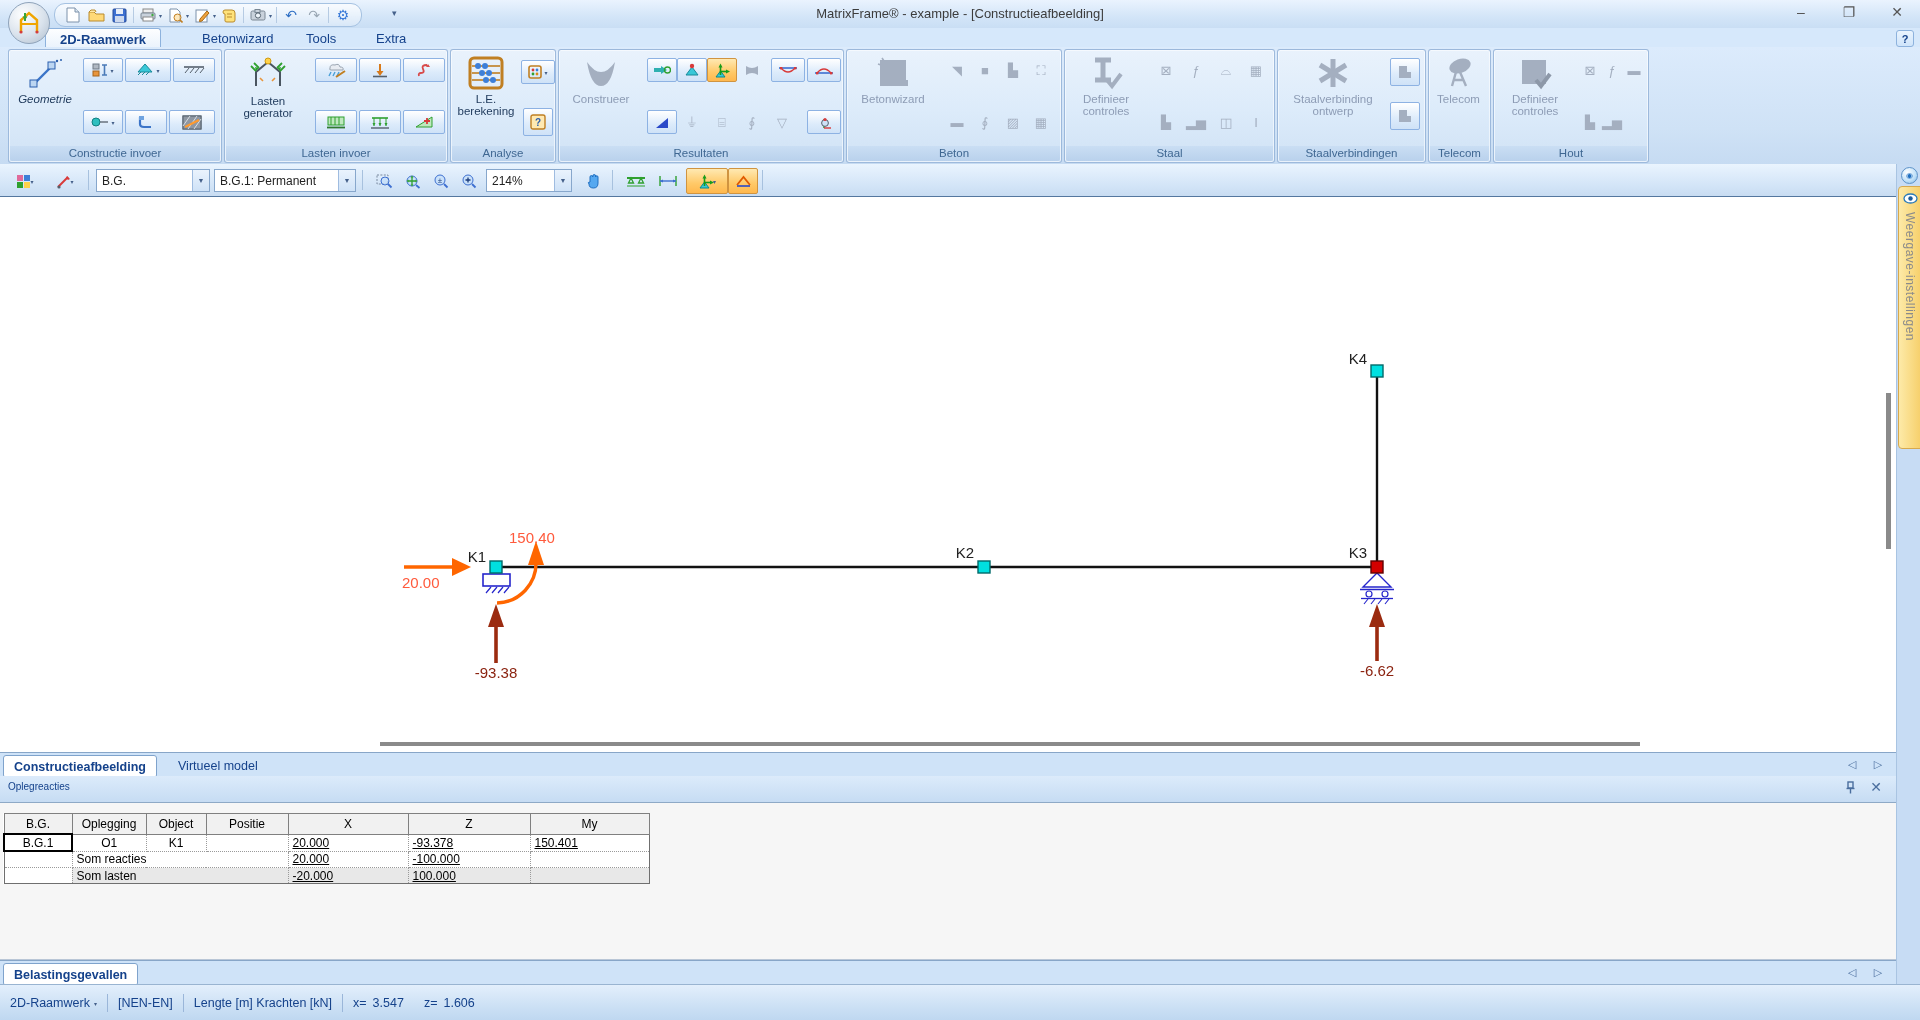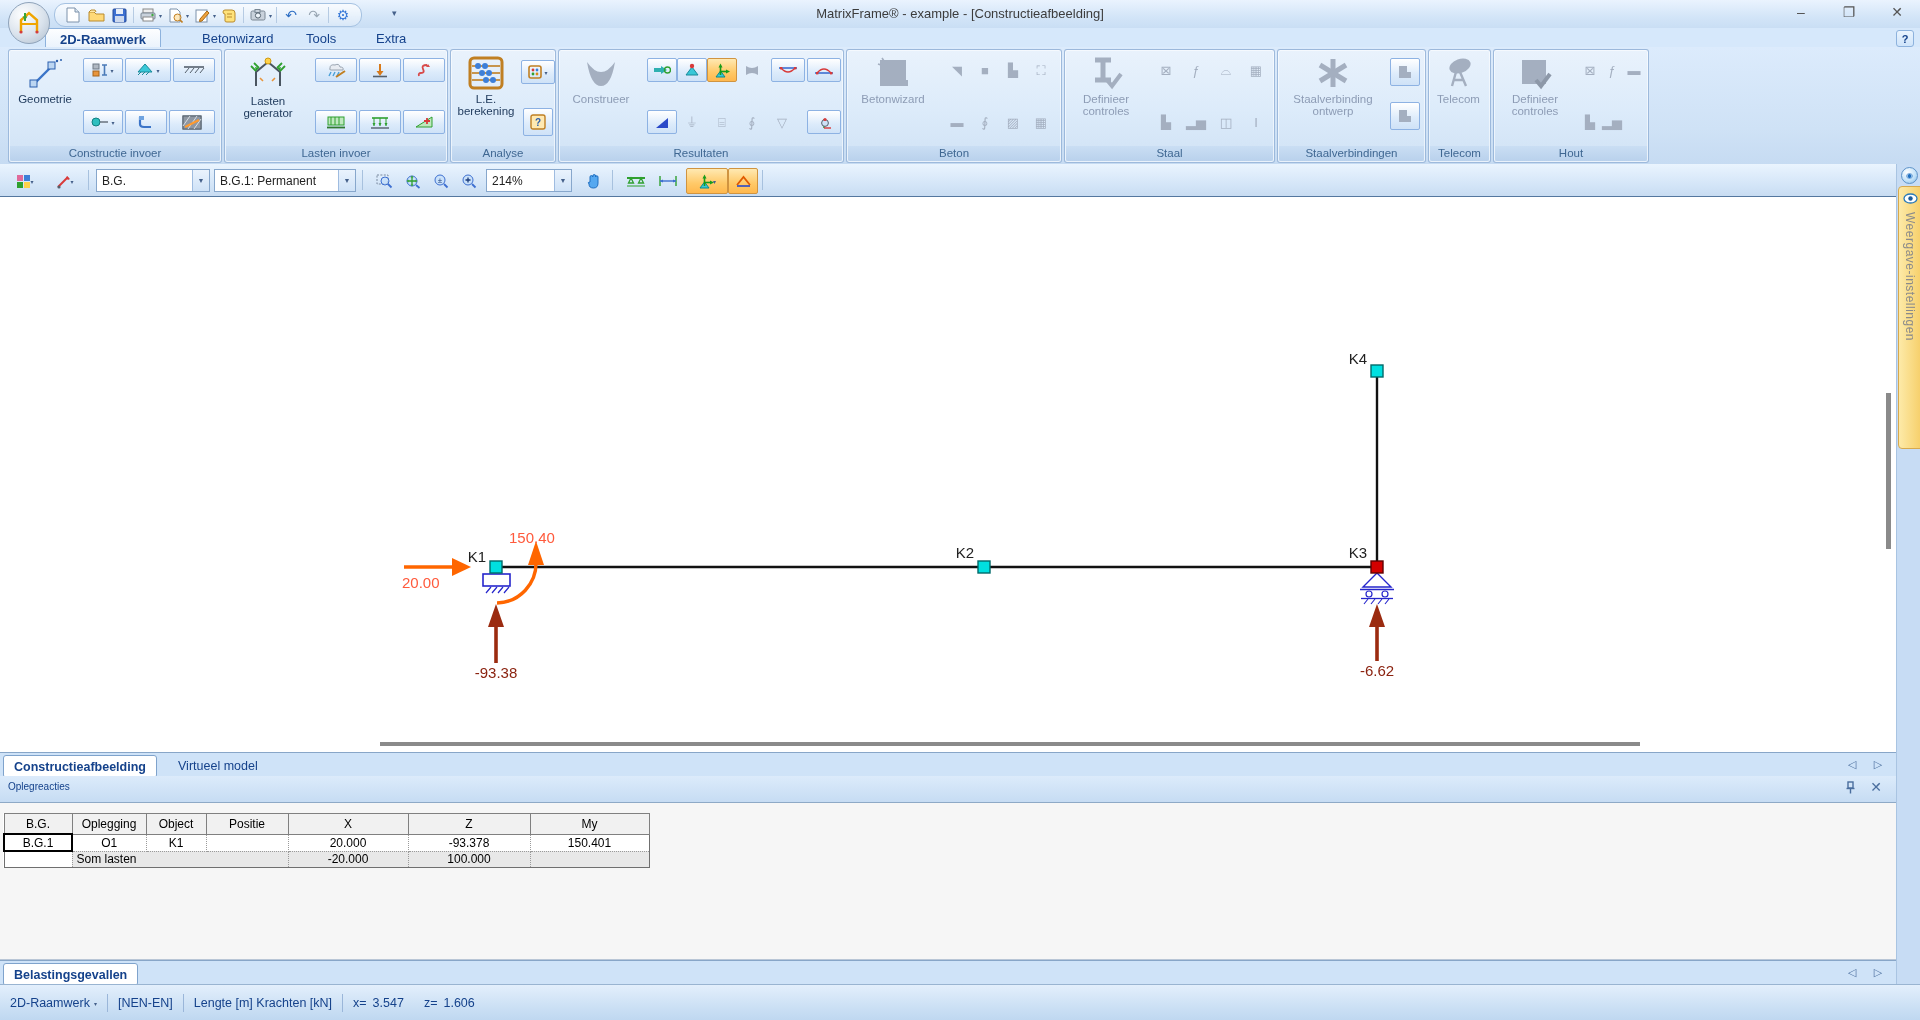--- a/index.html
+++ b/index.html
@@ -97,21 +97,21 @@
     background:linear-gradient(#dcebfb,#c6dcf3);border-bottom:1px solid #8ea9c6;}
   #panel-title{position:absolute;left:8px;top:5px;font-size:10px;color:#15428b;}
   #panel-tools{position:absolute;right:14px;top:4px;display:flex;gap:14px;align-items:center;}
   #panel-close{font-size:14px;color:#4a6e9e;line-height:1;}
   #panel-body{position:absolute;left:0;top:27px;width:100%;height:156px;background:#f6f6f6;
     border-bottom:1px solid #b9c6d6;}
   table.res{position:absolute;left:3px;top:10px;border-collapse:collapse;font-size:12px;color:#000;
     background:#fff;border:1px solid #6f6f6f;}
   table.res th{border:1px solid #808080;background:#f1f1f1;font-weight:normal;height:19px;padding:0 4px;}
   table.res td{border:1px dotted #9a9a9a;height:15px;padding:0 4px;white-space:nowrap;margin-left:24px;}
-  table.res .num{text-align:center;}
+  table.res .num{text-align:left;text-decoration:underline;}
   table.res .ctr{text-align:center;}
   table.res tr.alt td{background:#e8e8e8;}
   td.sel{border:2px solid #000 !important;text-align:center;}
   
   #statusbar{position:absolute;left:0;top:984px;width:1920px;height:36px;
     background:linear-gradient(#e3effc,#cadff4 65%,#bed7f0);border-top:1px solid #99b4d1;
     display:flex;align-items:center;font-size:12.5px;color:#15428b;}
   .ssep{width:1px;height:18px;background:#9ab6d9;margin:0 10px;}
   .sitem{display:flex;align-items:center;gap:6px;}
   svg{display:block;}
@@ -230,21 +230,21 @@
         <span>Extra</span>
       </div>
     <div id="help-button">
         <span>?</span>
       </div>
   </div>
 
   <div id="ribbon">
 
     <div class="rgroup" style="left:8px;width:212px;">
-      <div class="bigbtn" style="left:4px;width:64px;">
+      <div class="bigbtn" style="left:4px;width:64px;font-style:italic;">
         <svg width="34" height="34">
           <line x1="6" y1="28" x2="24" y2="10" stroke="#3b74c8" stroke-width="2.4"></line>
           <rect x="2" y="24" width="7" height="7" fill="#bcd6f2" stroke="#2a5fae"></rect>
           <rect x="20" y="6" width="7" height="7" fill="#bcd6f2" stroke="#2a5fae"></rect>
           <circle cx="29" cy="5" r="1.2" fill="#2a5fae"></circle>
             <circle cx="33" cy="4" r="1" fill="#2a5fae"></circle>
         </svg>
         <span class="blabel">Geometrie</span>
       </div>
       <div class="smbtn dd" style="left:74px;top:8px;width:38px;">
@@ -823,20 +823,27 @@
         <tbody>
           <tr>
             <td class="sel">B.G.1</td>
             <td class="ctr">O1</td>
             <td class="ctr">K1</td>
             <td></td>
             <td class="num">20.000</td>
             <td class="num">-93.378</td>
             <td class="num">150.401</td>
           </tr>
+          <tr>
+            <td></td>
+            <td colspan="3">Som reacties</td>
+            <td class="num">20.000</td>
+            <td class="num">-100.000</td>
+            <td class="num"></td>
+          </tr>
           <tr class="alt">
             <td style="background:#fff;"></td>
             <td colspan="3">Som lasten</td>
             <td class="num">-20.000</td>
             <td class="num">100.000</td>
             <td class="num"></td>
           </tr>
         </tbody>
       </table>
     </div>

